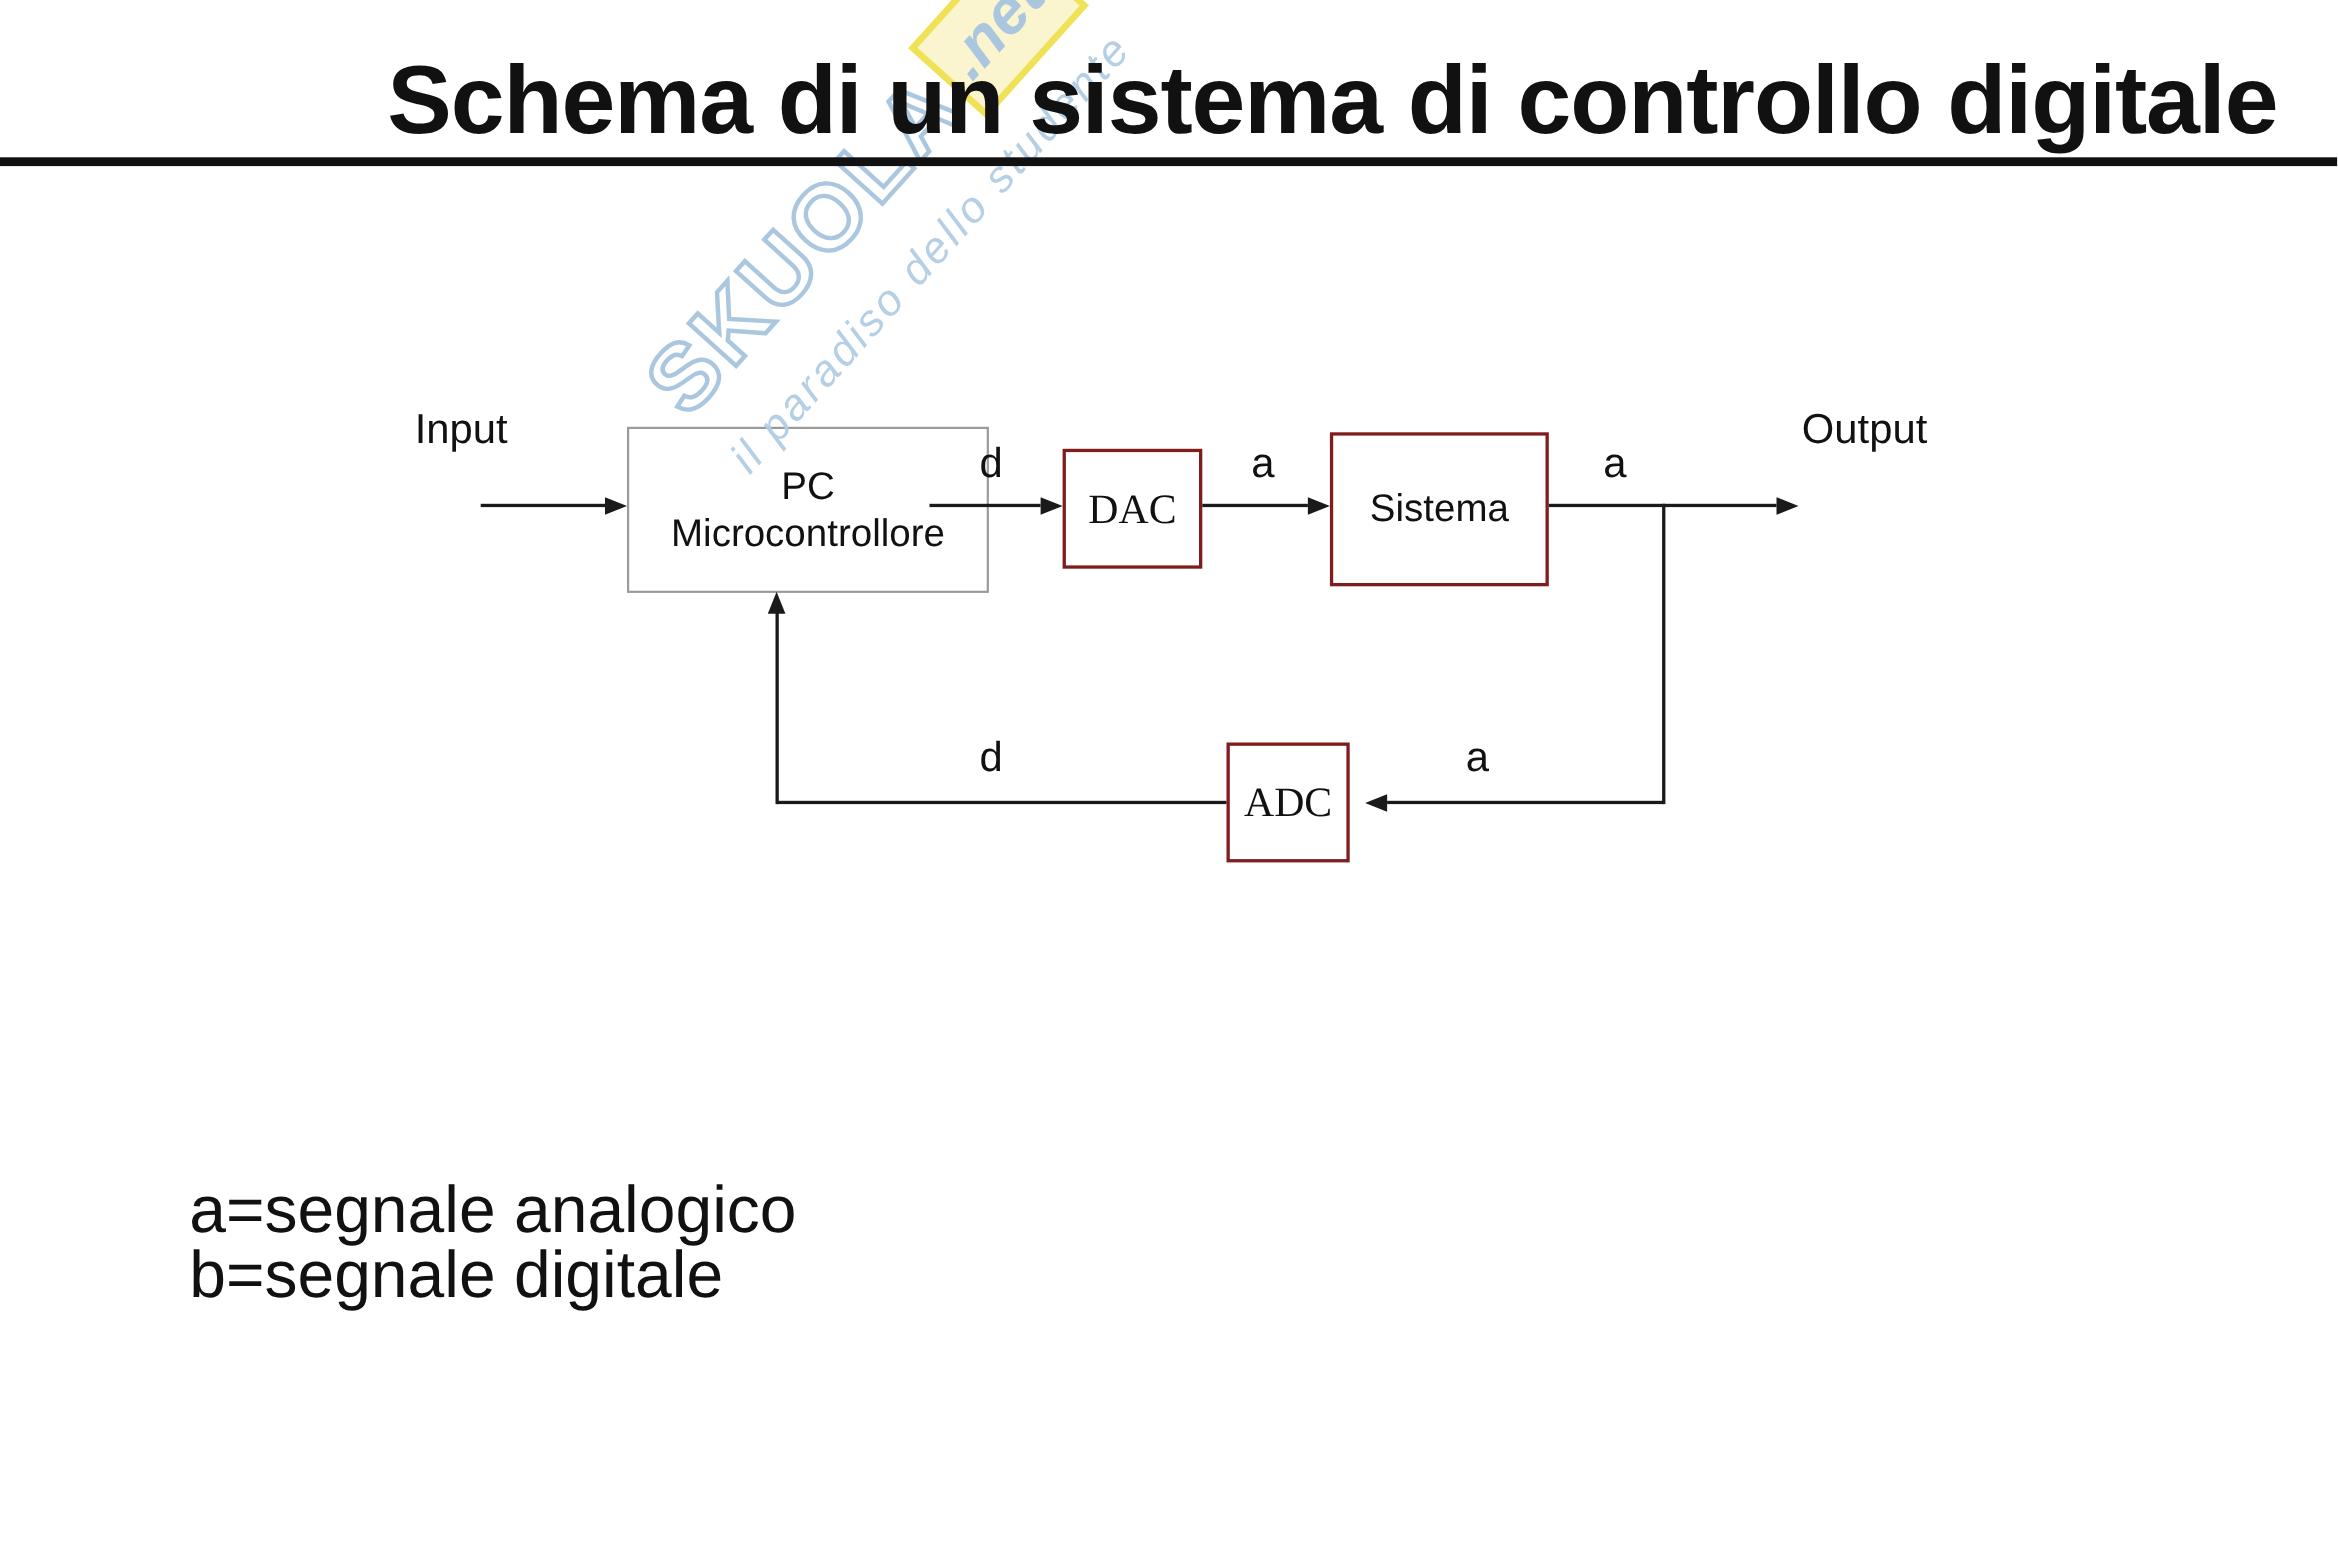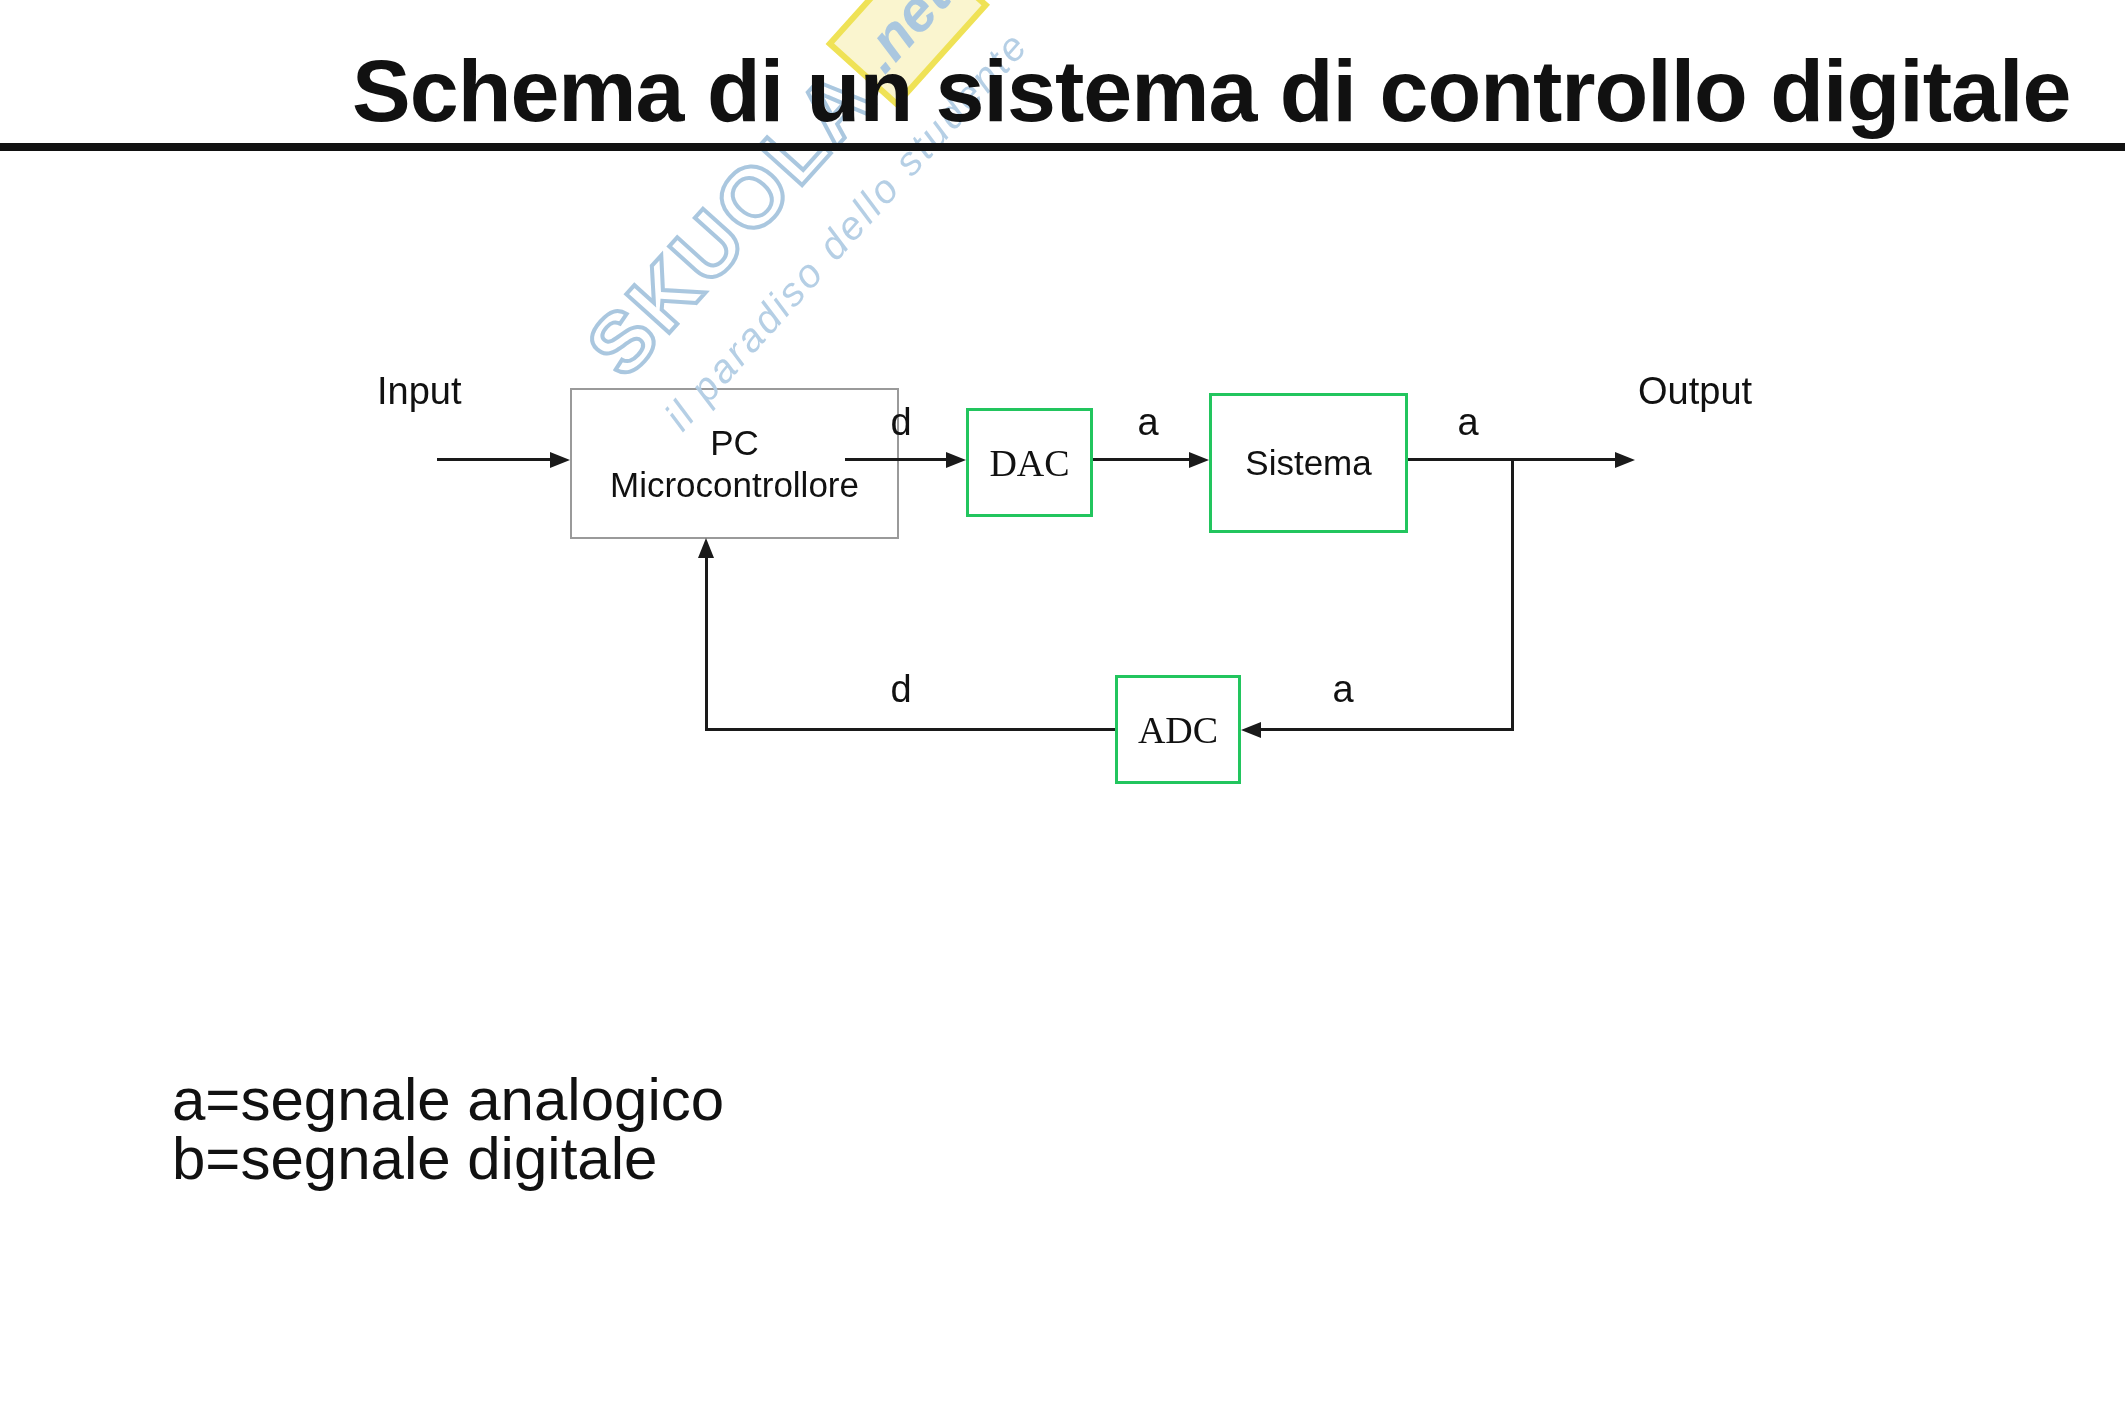--- a/index.html
+++ b/index.html
@@ -79,21 +79,21 @@
   .hline { height: 3px; }
   .vline { width: 3px; }
   .ah { position: absolute; width: 0; height: 0; z-index: 2; }
   .ah-r { border-left: 20px solid #1a1a1a; border-top: 8px solid transparent; border-bottom: 8px solid transparent; }
   .ah-l { border-right: 20px solid #1a1a1a; border-top: 8px solid transparent; border-bottom: 8px solid transparent; }
   .ah-u { border-bottom: 20px solid #1a1a1a; border-left: 8px solid transparent; border-right: 8px solid transparent; }
 
   .box {
     position: absolute;
     box-sizing: border-box;
-    border: 3px solid #22c55e;
+    border: 3px solid #7f1d1d;
     background: transparent;
     display: flex;
     align-items: center;
     justify-content: center;
     text-align: center;
     z-index: 2;
   }
   .box-pc { border: 2px solid #9a9a9a; }
   .box-label-sans { font-size: 35px; line-height: 42px; }
   .box-label-serif { font-family: "Liberation Serif", serif; font-size: 38px; }
@@ -169,21 +169,21 @@
   <div class="hline" style="left:1408px; top:458px; width:207px;"></div>
   <div class="ah ah-r" style="left:1615px; top:452px;"></div>
   <div class="io-label" style="left:1638px; top:370px; width:130px;">Output</div>
 
   <div class="vline" style="left:1511px; top:458px; height:273px;"></div>
 
   <div class="sig-label" style="left:1303px; top:668px;">a</div>
   <div class="hline" style="left:1261px; top:728px; width:252px;"></div>
   <div class="ah ah-l" style="left:1241px; top:722px;"></div>
 
-  <div class="box" style="left:1115px; top:675px; width:126px; height:109px;">
+  <div class="box" style="left:1115px; top:675px; width:112px; height:109px;">
     <div class="box-label-serif">ADC</div>
   </div>
 
   <div class="sig-label" style="left:861px; top:668px;">d</div>
   <div class="hline" style="left:706px; top:728px; width:409px;"></div>
 
   <div class="vline" style="left:705px; top:557px; height:174px;"></div>
   <div class="ah ah-u" style="left:698px; top:538px;"></div>
 
   <div class="legend">

